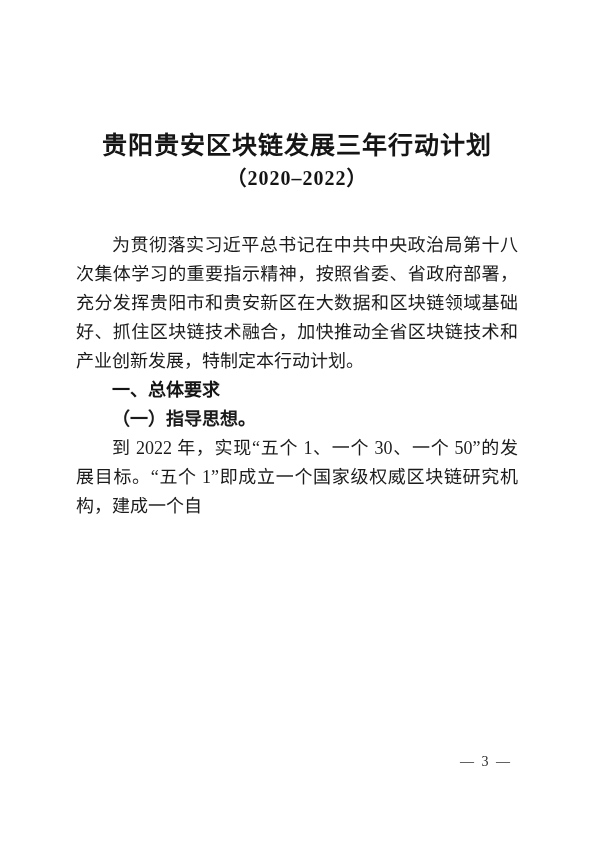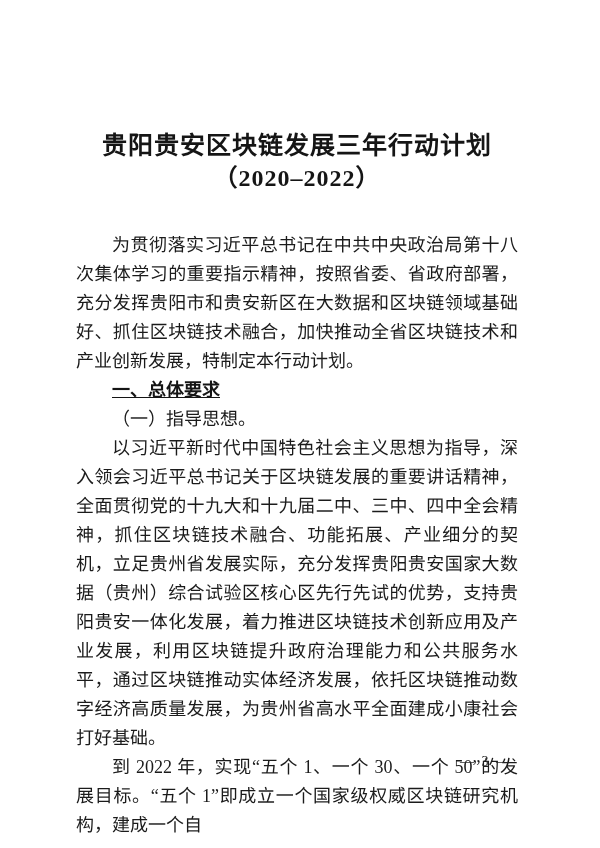--- a/index.html
+++ b/index.html
@@ -29,42 +29,41 @@
     margin: 0 0 36px 0;
   }
   .doc-title .title-line1 {
     display: block;
     font-size: 25px;
     line-height: 30px;
     letter-spacing: 1px;
   }
   .doc-title .title-line2 {
     display: block;
-    font-size: 24px;
+    font-size: 20px;
     line-height: 34px;
     letter-spacing: 1px;
   }
   .body-text {
     font-size: 18px;
     line-height: 29px;
     text-align: justify;
     text-justify: inter-ideograph;
   }
   .body-text p {
     margin: 0;
     text-indent: 2em;
   }
   .section-heading {
     font-family: "Liberation Sans", "DejaVu Sans", sans-serif;
     font-weight: bold;
     color: #141414;
-    text-decoration: underline;
   }
   .sub-heading {
-    font-weight: normal;
+    font-weight: bold;
   }
   .page-footer {
     position: absolute;
     top: 752px;
     right: 88px;
     font-size: 14px;
     line-height: 20px;
     color: #2a2a2a;
     letter-spacing: 2px;
   }
@@ -80,21 +79,20 @@
       <span class="title-line2">（2020–2022）</span>
     </h1>
 
     <div class="body-text">
       <p>为贯彻落实习近平总书记在中共中央政治局第十八次集体学习的重要指示精神，按照省委、省政府部署，充分发挥贵阳市和贵安新区在大数据和区块链领域基础好、抓住区块链技术融合，加快推动全省区块链技术和产业创新发展，特制定本行动计划。</p>
 
       <p class="section-heading">一、总体要求</p>
 
       <p class="sub-heading">（一）指导思想。</p>
 
-      <p>以习近平新时代中国特色社会主义思想为指导，深入领会习近平总书记关于区块链发展的重要讲话精神，全面贯彻党的十九大和十九届二中、三中、四中全会精神，抓住区块链技术融合、功能拓展、产业细分的契机，立足贵州省发展实际，充分发挥贵阳贵安国家大数据（贵州）综合试验区核心区先行先试的优势，支持贵阳贵安一体化发展，着力推进区块链技术创新应用及产业发展，利用区块链提升政府治理能力和公共服务水平，通过区块链推动实体经济发展，依托区块链推动数字经济高质量发展，为贵州省高水平全面建成小康社会打好基础。</p>
 
 
       <p>到 2022 年，实现“五个 1、一个 30、一个 50”的发展目标。“五个 1”即成立一个国家级权威区块链研究机构，建成一个自</p>
     </div>
 
   </div>
 
   <div class="page-footer">— 3 —</div>
 </div>
 

